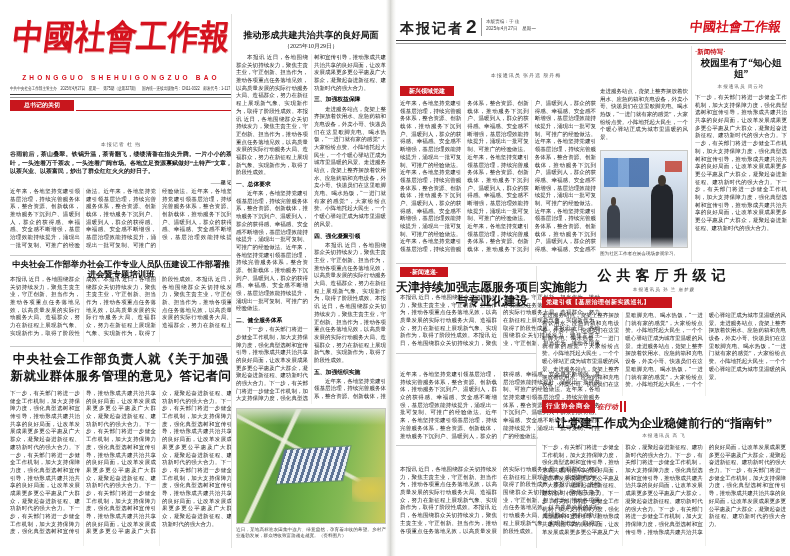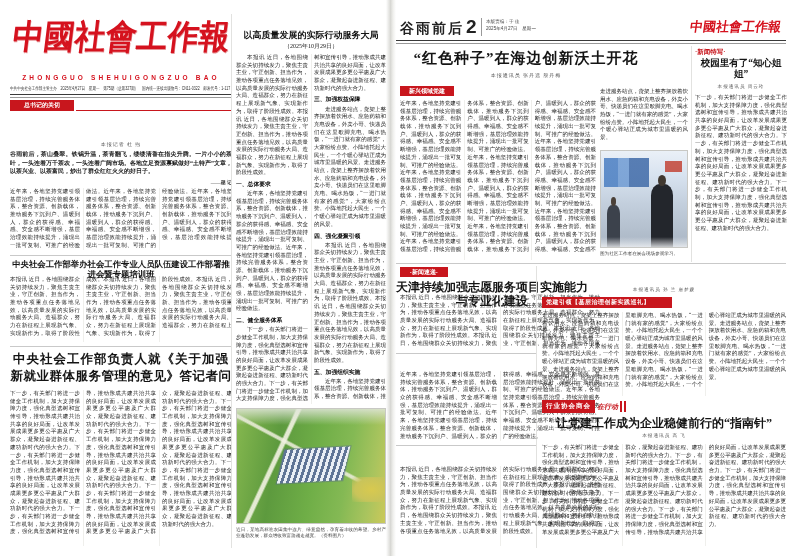--- a/index.html
+++ b/index.html
@@ -100,21 +100,21 @@
   <div class="abs body" style="left:10px;top:276px;width:222px;height:66px;column-count:3;">本报讯 近日，各地围绕群众关切持续发力，聚焦主责主业，守正创新、担当作为，推动各项重点任务落地见效，以高质量发展的实际行动服务大局、造福群众，努力在新征程上展现新气象、实现新作为，取得了阶段性成效。本报讯 近日，各地围绕群众关切持续发力，聚焦主责主业，守正创新、担当作为，推动各项重点任务落地见效，以高质量发展的实际行动服务大局、造福群众，努力在新征程上展现新气象、实现新作为，取得了阶段性成效。本报讯 近日，各地围绕群众关切持续发力，聚焦主责主业，守正创新、担当作为，推动各项重点任务落地见效，以高质量发展的实际行动服务大局、造福群众，努力在新征程上展现新气象、实现新作为，取得了阶段性成效。</div>
 
   <div class="abs rule-thin" style="left:10px;top:346px;width:222px;"></div>
 
   <div class="abs h-serif" style="left:10px;top:352px;width:222px;font-size:12.5px;letter-spacing:1px;">中央社会工作部负责人就《关于加强</div>
   <div class="abs h-serif" style="left:10px;top:369px;width:222px;font-size:12.5px;letter-spacing:0.5px;">新就业群体服务管理的意见》答记者问</div>
   <div class="abs body" style="left:10px;top:390px;width:222px;height:156px;column-count:3;">下一步，有关部门将进一步健全工作机制，加大支持保障力度，强化典型选树和宣传引导，推动形成共建共治共享的良好局面，让改革发展成果更多更公平惠及广大群众，凝聚起奋进新征程、建功新时代的强大合力。下一步，有关部门将进一步健全工作机制，加大支持保障力度，强化典型选树和宣传引导，推动形成共建共治共享的良好局面，让改革发展成果更多更公平惠及广大群众，凝聚起奋进新征程、建功新时代的强大合力。下一步，有关部门将进一步健全工作机制，加大支持保障力度，强化典型选树和宣传引导，推动形成共建共治共享的良好局面，让改革发展成果更多更公平惠及广大群众，凝聚起奋进新征程、建功新时代的强大合力。下一步，有关部门将进一步健全工作机制，加大支持保障力度，强化典型选树和宣传引导，推动形成共建共治共享的良好局面，让改革发展成果更多更公平惠及广大群众，凝聚起奋进新征程、建功新时代的强大合力。下一步，有关部门将进一步健全工作机制，加大支持保障力度，强化典型选树和宣传引导，推动形成共建共治共享的良好局面，让改革发展成果更多更公平惠及广大群众，凝聚起奋进新征程、建功新时代的强大合力。下一步，有关部门将进一步健全工作机制，加大支持保障力度，强化典型选树和宣传引导，推动形成共建共治共享的良好局面，让改革发展成果更多更公平惠及广大群众，凝聚起奋进新征程、建功新时代的强大合力。下一步，有关部门将进一步健全工作机制，加大支持保障力度，强化典型选树和宣传引导，推动形成共建共治共享的良好局面，让改革发展成果更多更公平惠及广大群众，凝聚起奋进新征程、建功新时代的强大合力。</div>
 
   <div class="abs vline" style="left:231px;top:14px;height:534px;"></div>
 
-  <div class="abs h-serif" style="left:236px;top:30px;width:150px;font-size:9px;">以高质量发展的实际行动服务大局</div>
+  <div class="abs h-serif" style="left:236px;top:30px;width:150px;font-size:9px;">推动形成共建共治共享的良好局面</div>
   <div class="abs h-serif" style="left:236px;top:43px;width:150px;font-size:6px;font-weight:normal;">（2025年10月29日）</div>
   <div class="abs body" style="left:236px;top:54px;width:150px;height:350px;column-count:2;">
     <p>本报讯 近日，各地围绕群众关切持续发力，聚焦主责主业，守正创新、担当作为，推动各项重点任务落地见效，以高质量发展的实际行动服务大局、造福群众，努力在新征程上展现新气象、实现新作为，取得了阶段性成效。本报讯 近日，各地围绕群众关切持续发力，聚焦主责主业，守正创新、担当作为，推动各项重点任务落地见效，以高质量发展的实际行动服务大局、造福群众，努力在新征程上展现新气象、实现新作为，取得了阶段性成效。</p>
     <h4>一、总体要求</h4>
     <p>近年来，各地坚持党建引领基层治理，持续完善服务体系，整合资源、创新载体，推动服务下沉到户、温暖到人，群众的获得感、幸福感、安全感不断增强，基层治理效能持续提升，涌现出一批可复制、可推广的经验做法。近年来，各地坚持党建引领基层治理，持续完善服务体系，整合资源、创新载体，推动服务下沉到户、温暖到人，群众的获得感、幸福感、安全感不断增强，基层治理效能持续提升，涌现出一批可复制、可推广的经验做法。</p>
     <h4>二、健全服务体系</h4>
     <p>下一步，有关部门将进一步健全工作机制，加大支持保障力度，强化典型选树和宣传引导，推动形成共建共治共享的良好局面，让改革发展成果更多更公平惠及广大群众，凝聚起奋进新征程、建功新时代的强大合力。下一步，有关部门将进一步健全工作机制，加大支持保障力度，强化典型选树和宣传引导，推动形成共建共治共享的良好局面，让改革发展成果更多更公平惠及广大群众，凝聚起奋进新征程、建功新时代的强大合力。</p>
     <h4>三、加强权益保障</h4>
     <p>走进服务站点，货架上整齐摆放着饮用水、应急药箱和充电设备，外卖小哥、快递员们在这里歇脚充电、喝水热饭，“一进门就有家的感觉”，大家纷纷点赞。小阵地托起大民生，一个个暖心驿站正成为城市里温暖的风景。走进服务站点，货架上整齐摆放着饮用水、应急药箱和充电设备，外卖小哥、快递员们在这里歇脚充电、喝水热饭，“一进门就有家的感觉”，大家纷纷点赞。小阵地托起大民生，一个个暖心驿站正成为城市里温暖的风景。</p>
     <h4>四、强化凝聚引领</h4>
@@ -125,31 +125,30 @@
 
   <div class="abs photo photo1" style="left:236px;top:408px;width:150px;height:116px;">
     <div class="haze"></div>
     <div class="village"></div>
     <div class="yellowfield"></div>
   </div>
   <div class="abs caption" style="left:236px;top:527px;width:150px;height:16px;overflow:hidden;">近日，某地高标准农田集中连片、绿意盎然，孕育着丰收的希望。乡村产业蓬勃发展，群众增收致富路越走越宽。（资料图片）</div>
 
   <div class="abs gutter" style="left:386px;top:0;width:10px;height:556px;"></div>
 
-  <div class="abs p2-section" style="left:400px;top:20px;">谷雨前后</div>
+  <div class="abs p2-section" style="left:400px;top:20px;">本报记者</div>
   <div class="abs p2-num" style="left:466px;top:16px;">2</div>
   <div class="abs vline" style="left:481px;top:18px;height:18px;background:#999;"></div>
   <div class="abs p2-meta" style="left:486px;top:18px;">
     <div>本版责编：于 佳</div>
     <div>2025年4月27日　星期一</div>
   </div>
   <div class="abs p2-logo" style="left:690px;top:18px;">中國社會工作報</div>
   <div class="abs rule-heavy" style="left:396px;top:40px;width:390px;"></div>
 
-  <div class="abs h-serif" style="left:400px;top:50px;width:252px;font-size:15px;letter-spacing:1px;">“红色种子”在海边创新沃土开花</div>
   <div class="abs byline" style="left:400px;top:72px;width:252px;">本报通讯员 张丹选 殷丹梅</div>
   <div class="abs badge" style="left:400px;top:86px;width:54px;height:10px;font-size:6px;">新兴领域党建</div>
   <div class="abs body" style="left:400px;top:100px;width:196px;height:160px;column-count:3;">近年来，各地坚持党建引领基层治理，持续完善服务体系，整合资源、创新载体，推动服务下沉到户、温暖到人，群众的获得感、幸福感、安全感不断增强，基层治理效能持续提升，涌现出一批可复制、可推广的经验做法。近年来，各地坚持党建引领基层治理，持续完善服务体系，整合资源、创新载体，推动服务下沉到户、温暖到人，群众的获得感、幸福感、安全感不断增强，基层治理效能持续提升，涌现出一批可复制、可推广的经验做法。近年来，各地坚持党建引领基层治理，持续完善服务体系，整合资源、创新载体，推动服务下沉到户、温暖到人，群众的获得感、幸福感、安全感不断增强，基层治理效能持续提升，涌现出一批可复制、可推广的经验做法。近年来，各地坚持党建引领基层治理，持续完善服务体系，整合资源、创新载体，推动服务下沉到户、温暖到人，群众的获得感、幸福感、安全感不断增强，基层治理效能持续提升，涌现出一批可复制、可推广的经验做法。近年来，各地坚持党建引领基层治理，持续完善服务体系，整合资源、创新载体，推动服务下沉到户、温暖到人，群众的获得感、幸福感、安全感不断增强，基层治理效能持续提升，涌现出一批可复制、可推广的经验做法。近年来，各地坚持党建引领基层治理，持续完善服务体系，整合资源、创新载体，推动服务下沉到户、温暖到人，群众的获得感、幸福感、安全感不断增强，基层治理效能持续提升，涌现出一批可复制、可推广的经验做法。近年来，各地坚持党建引领基层治理，持续完善服务体系，整合资源、创新载体，推动服务下沉到户、温暖到人，群众的获得感、幸福感、安全感不断增强，基层治理效能持续提升，涌现出一批可复制、可推广的经验做法。</div>
   <div class="abs body" style="left:600px;top:88px;width:88px;height:58px;column-count:1;">走进服务站点，货架上整齐摆放着饮用水、应急药箱和充电设备，外卖小哥、快递员们在这里歇脚充电、喝水热饭，“一进门就有家的感觉”，大家纷纷点赞。小阵地托起大民生，一个个暖心驿站正成为城市里温暖的风景。</div>
 
   <div class="abs photo photo2" style="left:600px;top:150px;width:88px;height:98px;">
     <div class="expo-screen"></div>
     <div class="expo-red"></div>
     <div class="fig-side"></div>
     <div class="fig-main"></div>
@@ -163,20 +162,21 @@
   <div class="abs byline" style="left:695px;top:84px;width:92px;font-size:4.6px;">本报通讯员 周云玲</div>
   <div class="abs body" style="left:695px;top:94px;width:92px;height:166px;column-count:1;">下一步，有关部门将进一步健全工作机制，加大支持保障力度，强化典型选树和宣传引导，推动形成共建共治共享的良好局面，让改革发展成果更多更公平惠及广大群众，凝聚起奋进新征程、建功新时代的强大合力。下一步，有关部门将进一步健全工作机制，加大支持保障力度，强化典型选树和宣传引导，推动形成共建共治共享的良好局面，让改革发展成果更多更公平惠及广大群众，凝聚起奋进新征程、建功新时代的强大合力。下一步，有关部门将进一步健全工作机制，加大支持保障力度，强化典型选树和宣传引导，推动形成共建共治共享的良好局面，让改革发展成果更多更公平惠及广大群众，凝聚起奋进新征程、建功新时代的强大合力。</div>
 
   <div class="abs rule-thin" style="left:396px;top:263px;width:390px;"></div>
 
   <div class="abs badge" style="left:400px;top:267px;width:48px;height:10px;font-size:6px;">·新闻速递·</div>
   <div class="abs h-serif" style="left:392px;top:280px;width:200px;font-size:12px;">天津持续加强志愿服务项目实施能力与专业化建设</div>
   <div class="abs body" style="left:400px;top:294px;width:200px;height:56px;column-count:2;">本报讯 近日，各地围绕群众关切持续发力，聚焦主责主业，守正创新、担当作为，推动各项重点任务落地见效，以高质量发展的实际行动服务大局、造福群众，努力在新征程上展现新气象、实现新作为，取得了阶段性成效。本报讯 近日，各地围绕群众关切持续发力，聚焦主责主业，守正创新、担当作为，推动各项重点任务落地见效，以高质量发展的实际行动服务大局、造福群众，努力在新征程上展现新气象、实现新作为，取得了阶段性成效。本报讯 近日，各地围绕群众关切持续发力，聚焦主责主业，守正创新、担当作为，推动各项重点任务落地见效，以高质量发展的实际行动服务大局、造福群众，努力在新征程上展现新气象、实现新作为，取得了阶段性成效。</div>
 
   <div class="abs vline" style="left:536px;top:266px;height:282px;"></div>
+  <div class="abs h-serif" style="left:542px;top:268px;width:244px;font-size:14px;letter-spacing:5px;">公共客厅升级记</div>
   <div class="abs byline" style="left:542px;top:287px;width:244px;font-size:4.6px;">本报通讯员 孙 兰 唐梦媛</div>
   <div class="abs banner" style="left:542px;top:297px;width:126px;height:11px;">党建引领【基层治理创新实践巡礼】</div>
   <div class="abs body" style="left:542px;top:312px;width:244px;height:84px;column-count:3;">走进服务站点，货架上整齐摆放着饮用水、应急药箱和充电设备，外卖小哥、快递员们在这里歇脚充电、喝水热饭，“一进门就有家的感觉”，大家纷纷点赞。小阵地托起大民生，一个个暖心驿站正成为城市里温暖的风景。走进服务站点，货架上整齐摆放着饮用水、应急药箱和充电设备，外卖小哥、快递员们在这里歇脚充电、喝水热饭，“一进门就有家的感觉”，大家纷纷点赞。小阵地托起大民生，一个个暖心驿站正成为城市里温暖的风景。走进服务站点，货架上整齐摆放着饮用水、应急药箱和充电设备，外卖小哥、快递员们在这里歇脚充电、喝水热饭，“一进门就有家的感觉”，大家纷纷点赞。小阵地托起大民生，一个个暖心驿站正成为城市里温暖的风景。走进服务站点，货架上整齐摆放着饮用水、应急药箱和充电设备，外卖小哥、快递员们在这里歇脚充电、喝水热饭，“一进门就有家的感觉”，大家纷纷点赞。小阵地托起大民生，一个个暖心驿站正成为城市里温暖的风景。</div>
 
   <div class="abs rule-thin" style="left:396px;top:353px;width:140px;"></div>
   <div class="abs body" style="left:400px;top:371px;width:200px;height:70px;column-count:2;">近年来，各地坚持党建引领基层治理，持续完善服务体系，整合资源、创新载体，推动服务下沉到户、温暖到人，群众的获得感、幸福感、安全感不断增强，基层治理效能持续提升，涌现出一批可复制、可推广的经验做法。近年来，各地坚持党建引领基层治理，持续完善服务体系，整合资源、创新载体，推动服务下沉到户、温暖到人，群众的获得感、幸福感、安全感不断增强，基层治理效能持续提升，涌现出一批可复制、可推广的经验做法。近年来，各地坚持党建引领基层治理，持续完善服务体系，整合资源、创新载体，推动服务下沉到户、温暖到人，群众的获得感、幸福感、安全感不断增强，基层治理效能持续提升，涌现出一批可复制、可推广的经验做法。</div>
 
   <div class="abs assoc-label" style="left:542px;top:400px;">
     <span class="assoc-box">行业协会商会</span>
     <span class="rlabel" style="font-size:7px;font-style:italic;margin-left:2px;">在行动</span>

